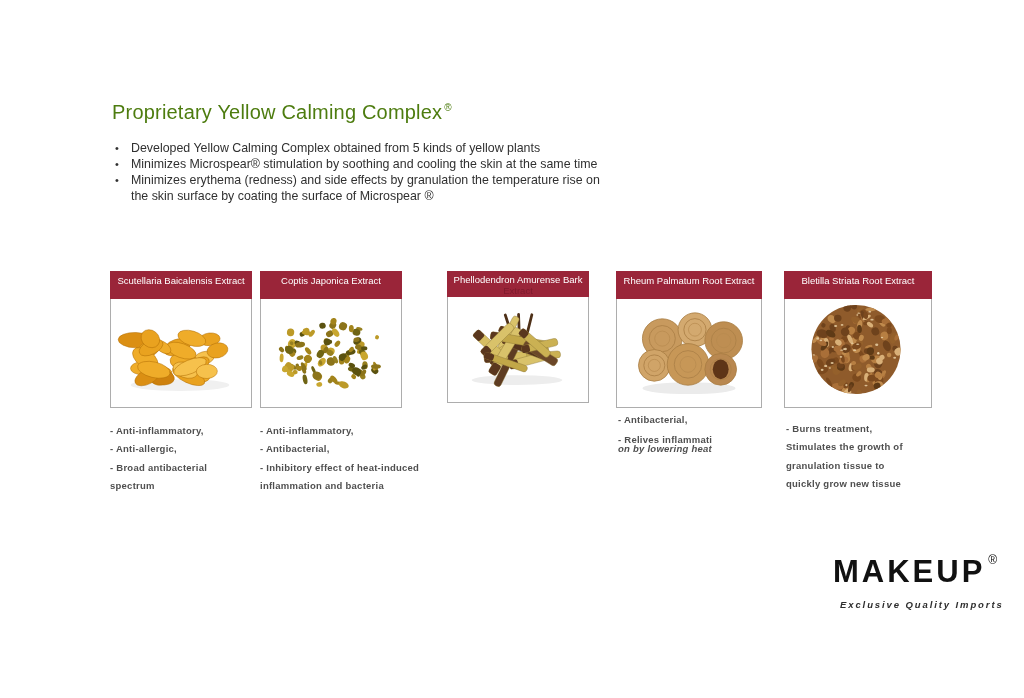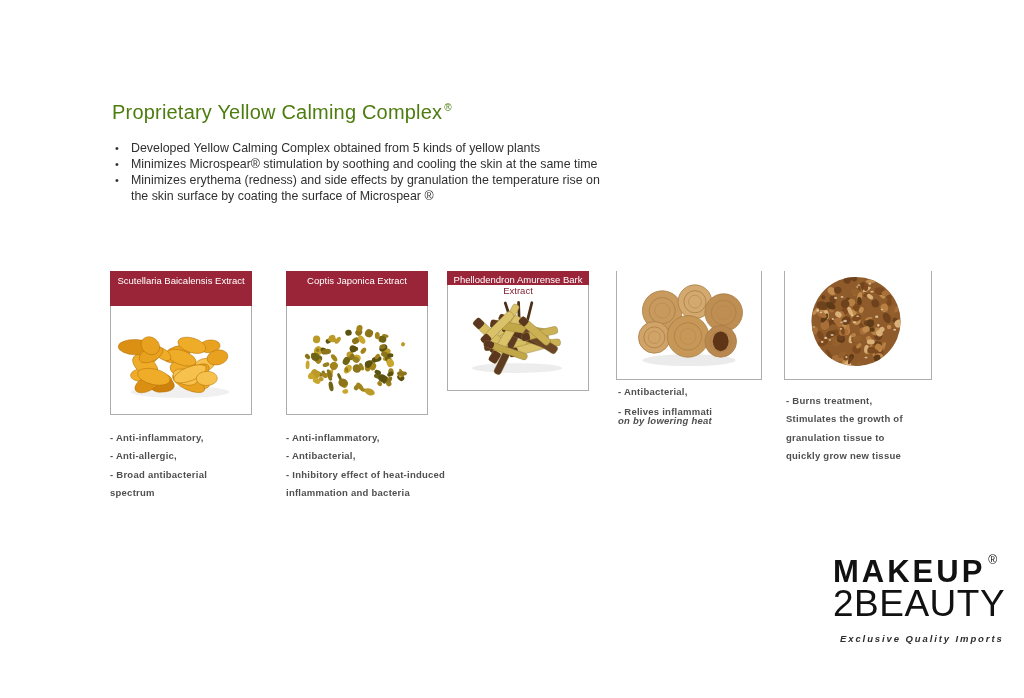--- a/index.html
+++ b/index.html
@@ -15,29 +15,29 @@
     font-size:20px;letter-spacing:.2px;color:#4d7c0f;white-space:nowrap;
   }
   .title .sup{font-size:10px;position:relative;top:-8px;left:2px;}
   .bullets{position:absolute;left:115px;top:140px;font-size:12.4px;color:#303030;}
   .bullet-row{display:flex;align-items:flex-start;}
   .b-marker{width:16px;flex:none;font-size:11px;line-height:16px;}
   .b-text{line-height:16px;white-space:pre-line;max-width:540px;}
   
   .card{position:absolute;top:271px;}
   #card1{left:110px;width:142px}
-  #card2{left:286px;width:142px}
+  #card2{left:260px;width:142px}
   #card3{left:447px;width:142px}
   #card4{left:616px;width:146px}
   #card5{left:784px;width:148px}
   .chead{
-    height:35px;line-height:20px;background:var(--header-red,#9A2539);
+    height:28px;line-height:20px;background:var(--header-red,#9A2539);
     color:#fff;font-size:9.5px;text-align:center;white-space:nowrap;
   }
-  #card3 .chead{height:14px;line-height:11px;padding-top:3px;box-sizing:border-box;position:relative;}
+  #card3 .chead{height:26px;line-height:11px;padding-top:3px;box-sizing:border-box;position:relative;}
   #card3 .chead .l2{position:absolute;top:15px;left:0;right:0;color:#7E1B2D;line-height:10px;text-align:center;}
   .cbox{
     height:109px;background:#fff;box-sizing:border-box;
     border:1px solid var(--box-border,#ADADAD);border-top:none;
   }
   #card3 .cbox{height:106px}
   .photo{width:100%;height:100%;display:block;}
   .desc{
     font-size:9.5px;font-weight:700;color:var(--benefit,#4F4F4F);
     line-height:18.3px;white-space:nowrap;letter-spacing:.25px;
@@ -301,20 +301,21 @@
         </g>
         <g transform="rotate(41 88.0 46.5)">
           <rect x="68.8" y="42.6" width="38.4" height="7.8" rx="3" fill="#CBB153" stroke="#8A7435" stroke-width="0.4"></rect>
           <rect x="68.8" y="42.6" width="8.5" height="7.8" rx="2" fill="#5A371E"></rect>
         </g>
       </svg>
   </div>
 </div>
 
 <div class="card" id="card4">
+  <div class="chead">Rheum Palmatum Root Extract</div>
   <div class="cbox">
     <svg id="ph4" class="photo" viewBox="0 0 142 109" role="img" aria-label="stack of round tan dried root slices">
         <ellipse cx="71" cy="90" rx="47" ry="6" fill="#EBEBEB"></ellipse>
         <circle cx="44" cy="40" r="20" fill="#C89A5E" stroke="#A87C42" stroke-width="0.8"></circle>
         <circle cx="44" cy="40" r="13.2" fill="none" stroke="#AD8148" stroke-width="0.9"></circle>
         <circle cx="44" cy="40" r="7.6" fill="none" stroke="#B68A4E" stroke-width="0.7"></circle>
         <circle cx="77" cy="31" r="17" fill="#D3A96F" stroke="#A87C42" stroke-width="0.8"></circle>
         <circle cx="77" cy="31" r="11.2" fill="none" stroke="#AD8148" stroke-width="0.9"></circle>
         <circle cx="77" cy="31" r="6.5" fill="none" stroke="#B68A4E" stroke-width="0.7"></circle>
         <circle cx="106" cy="42" r="19" fill="#BE8E52" stroke="#A87C42" stroke-width="0.8"></circle>
@@ -333,20 +334,21 @@
       </svg>
   </div>
   <div class="desc">
     <div class="t1">- Antibacterial,</div>
     <div class="t2">- Relives inflammati</div>
     <div class="t3">on by lowering heat</div>
   </div>
 </div>
 
 <div class="card" id="card5">
+  <div class="chead">Bletilla Striata Root Extract</div>
   <div class="cbox">
     <svg id="ph5" class="photo" viewBox="0 0 142 109" role="img" aria-label="round pile of small brown root chips">
         <clipPath id="c5clip">
           <circle cx="69" cy="51" r="45"></circle>
         </clipPath>
         <circle cx="69" cy="51" r="45" fill="#8F5B2B"></circle>
         <g clip-path="url(#c5clip)">
           <ellipse cx="44.3" cy="40.1" rx="2.5" ry="1.7" transform="rotate(7 44.3 40.1)" fill="#A96F38"></ellipse>
           <ellipse cx="91.5" cy="65.5" rx="4.3" ry="4.0" transform="rotate(118 91.5 65.5)" fill="#6E421C"></ellipse>
           <ellipse cx="64.3" cy="68.7" rx="4.3" ry="2.6" transform="rotate(104 64.3 68.7)" fill="#D9B078"></ellipse>
@@ -503,15 +505,14 @@
     <div>Stimulates the growth of</div>
     <div>granulation tissue to</div>
     <div>quickly grow new tissue</div>
   </div>
 </div>
 
 <div class="logo">
   <div class="logo-top">
     <span>MAKEUP</span><span class="logo-reg">®</span>
   </div>
-  <div class="logo-bottom">2BEAUTY</div>
   <div class="logo-tagline">Exclusive Quality Imports</div>
 </div>
 
 </body></html>

